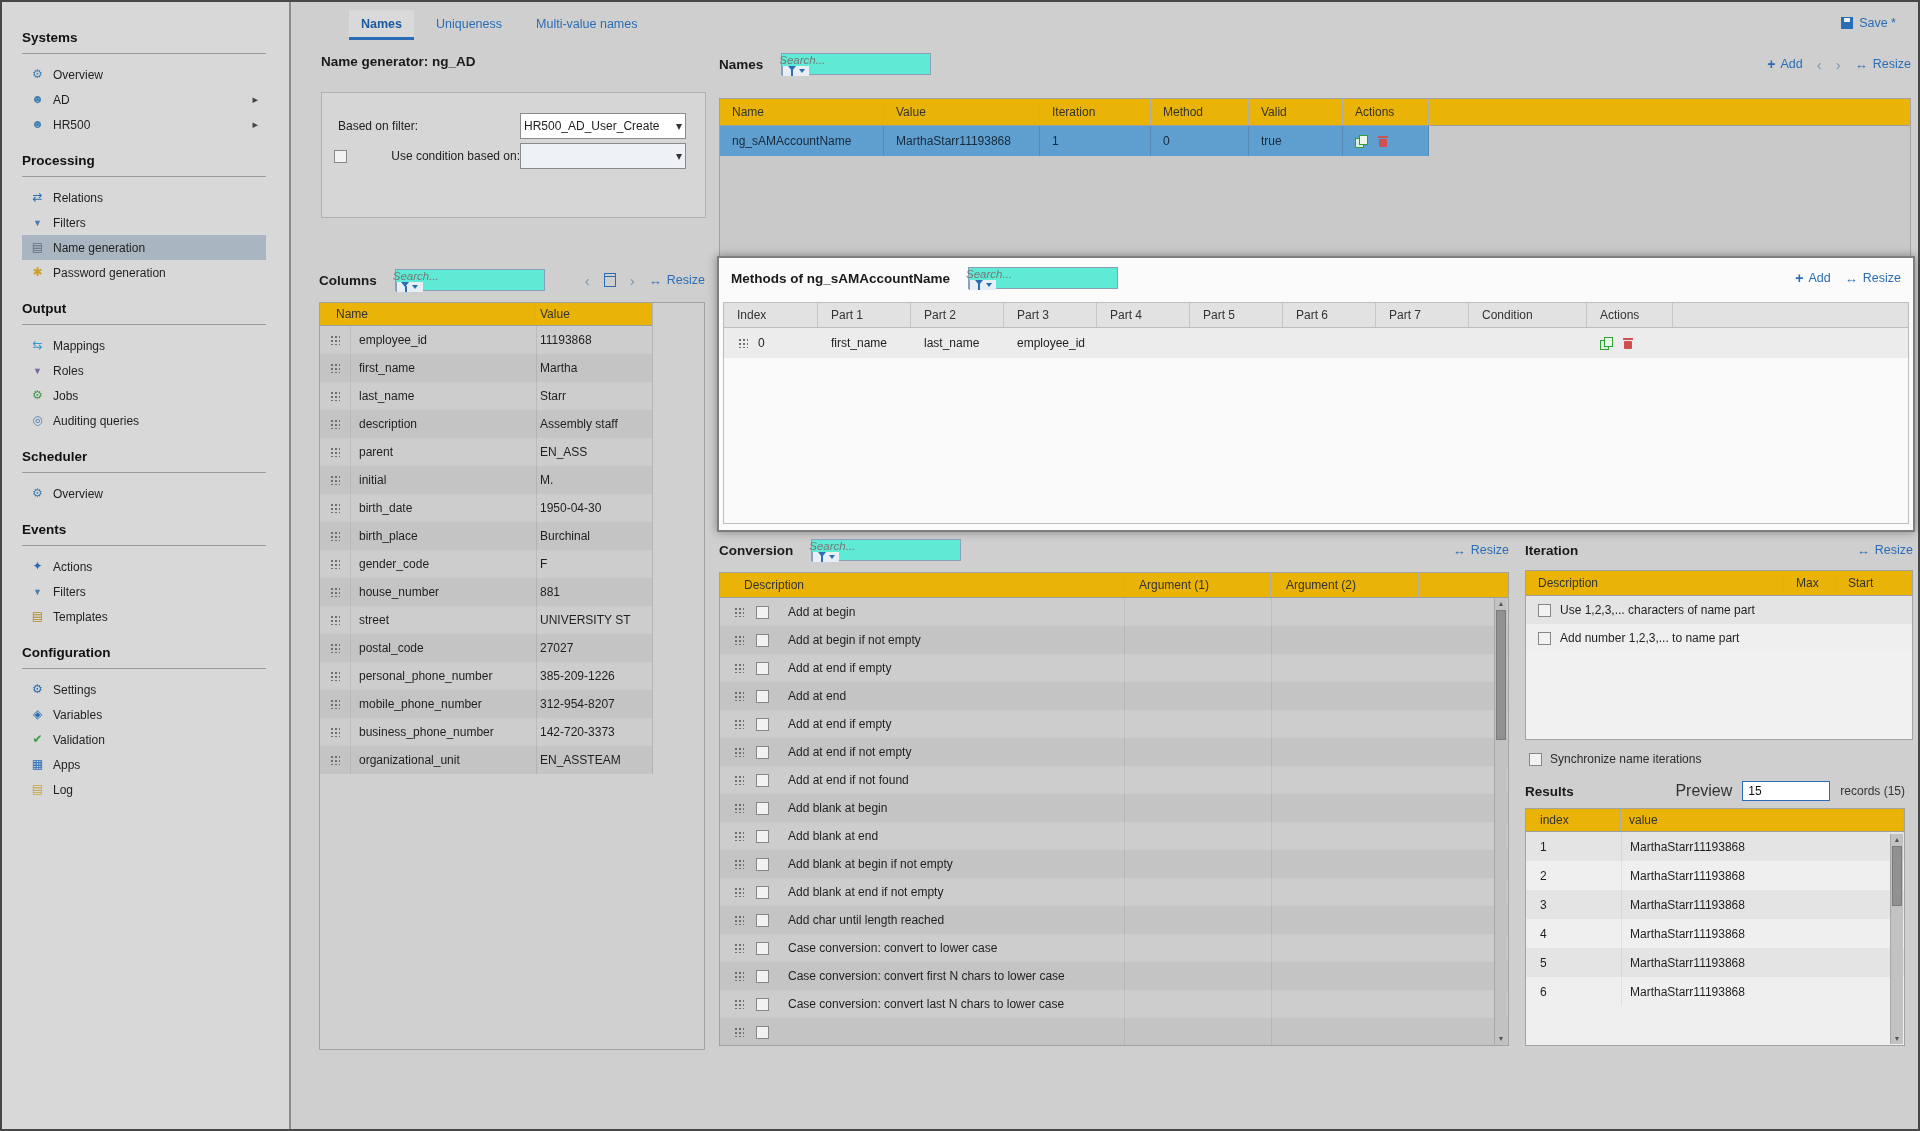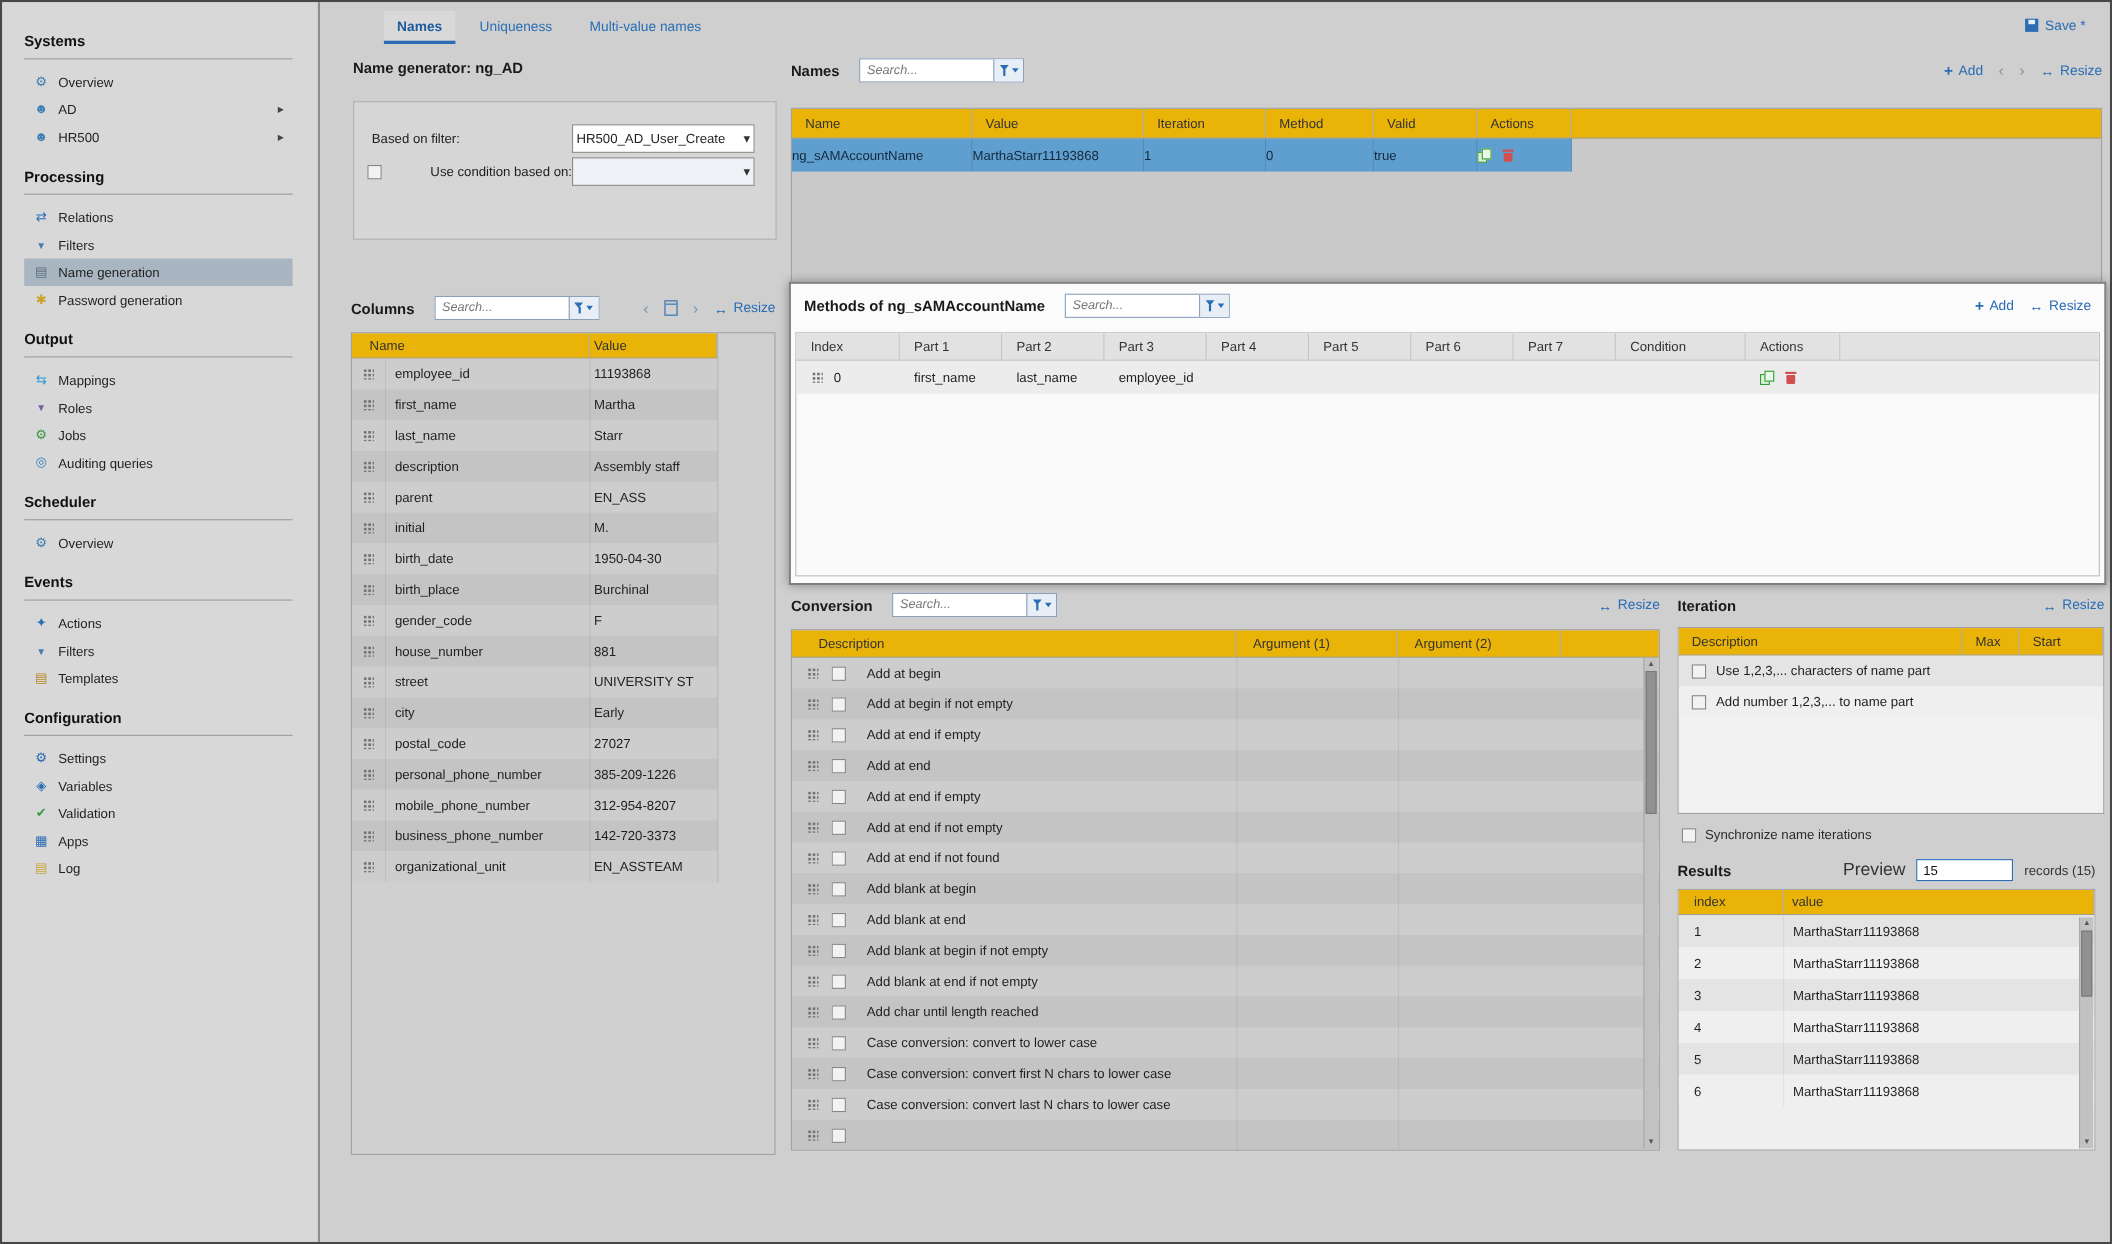--- a/index.html
+++ b/index.html
@@ -65,21 +65,21 @@
   .head-right{margin-left:auto;display:flex;align-items:center;gap:14px;}
   .link-btn{display:flex;align-items:center;gap:5px;color:#2a6db5;font-size:12.5px;cursor:default;white-space:nowrap;}
   .plus-icon::before{content:"+";font-weight:bold;font-size:14px;color:#2a6db5;}
   .resize-icon::before{content:"↔";font-size:13px;color:#2a6db5;}
   .chev{font-size:15px;color:#7f96ab;line-height:1;}
   .chev::before{content:"‹";}
   .chev.next::before{content:"›";}
   .page-icon{width:10px;height:12px;border:1px solid #2a6db5;position:relative;display:inline-block;}
   .page-icon::before{content:"";position:absolute;left:0;right:0;top:2px;height:1px;background:#2a6db5;}
 
-  .search{display:flex;align-items:center;width:150px;height:22px;box-sizing:border-box;border:1px solid #8aa0b8;background:#ffffff;}
+  .search{display:flex;align-items:center;width:150px;height:22px;box-sizing:border-box;border:1px solid #8aa0b8;background:#5eead4;flex-direction:column;}
   .search input{flex:1;min-width:0;border:none;outline:none;background:transparent;font-size:11.5px;padding:0 6px;font-family:inherit;color:#333;}
   .search input::placeholder{color:#777;font-style:italic;}
   .search-dd{width:26px;align-self:stretch;background:#e8eef5;border-left:1px solid #8aa0b8;display:flex;align-items:center;justify-content:center;}
   .funnel{position:relative;width:9px;height:10px;}
   .funnel::before{content:"";position:absolute;left:0;top:0;border-left:4.5px solid transparent;border-right:4.5px solid transparent;border-top:5px solid #2a6db5;}
   .funnel::after{content:"";position:absolute;left:3.5px;top:4px;width:2px;height:6px;background:#2a6db5;}
   .dd-caret{width:0;height:0;border-left:3.5px solid transparent;border-right:3.5px solid transparent;border-top:4.5px solid #2a6db5;margin-left:2px;}
 
   .tbl{position:absolute;overflow:hidden;border:1px solid #a2a2a2;box-sizing:border-box;background:#c9c9c9;}
   .thead{display:grid;align-items:center;background:#eab308;border-bottom:1px solid #9e9e9e;color:#333;font-size:12px;}
@@ -95,21 +95,21 @@
   .delete-icon::before{content:"";position:absolute;left:1px;top:4px;width:8px;height:8px;background:#d05050;border-radius:1px;}
   .delete-icon::after{content:"";position:absolute;left:0;top:1px;width:10px;height:2px;background:#d05050;}
   .actions-cell{gap:10px;}
 
   
   .panel-names{left:428px;top:46px;width:1192px;height:210px;}
   .panel-names .tbl{left:0;right:0;top:50px;bottom:0;}
   .g-names-h{grid-template-columns:164px 156px 111px 98px 94px 86px 1fr;height:26px;}
   .g-names-h > div{padding-left:12px;}
   .g-names-r{grid-template-columns:164px 156px 111px 98px 94px 86px;width:709px;height:30px;background:#5f9fd0;color:#16293a;}
-  .g-names-r > div{padding-left:0;border-right:1px solid rgba(0,0,0,0.12);}
+  .g-names-r > div{padding-left:12px;border-right:1px solid rgba(0,0,0,0.12);}
 
   
   .panel-methods{left:426px;top:254px;width:1198px;height:276px;background:#fbfbfb;border:2px solid #7e7e7e;box-shadow:0 0 9px rgba(0,0,0,0.38);}
   .panel-methods .panel-head{padding:4px 12px 0 12px;}
   .panel-methods .tbl{left:4px;right:4px;top:44px;bottom:6px;background:#fafafa;border-color:#bdbdbd;}
   .panel-methods .thead{background:#e2e2e2;border-bottom:1px solid #bdbdbd;}
   .g-meth-h{grid-template-columns:94px 93px 93px 93px 93px 93px 93px 93px 118px 86px 1fr;height:24px;}
   .g-meth-h > div{padding-left:13px;border-right:1px solid #c6c6c6;}
   .g-meth-r{grid-template-columns:94px 93px 93px 93px 93px 93px 93px 93px 118px 86px 1fr;height:30px;background:#ececec;}
   .g-meth-r > div{padding-left:13px;}
@@ -649,27 +649,20 @@
               </div>
 
               <div class="trow g-cols-r">
                 <div class="hcell-handle">
                   <span class="handle"></span>
                 </div>
                 <div>street</div>
                 <div>UNIVERSITY ST</div>
               </div>
 
-              <div class="trow g-cols-r">
-                <div class="hcell-handle">
-                  <span class="handle"></span>
-                </div>
-                <div>city</div>
-                <div>Early</div>
-              </div>
 
               <div class="trow g-cols-r">
                 <div class="hcell-handle">
                   <span class="handle"></span>
                 </div>
                 <div>postal_code</div>
                 <div>27027</div>
               </div>
 
               <div class="trow g-cols-r">

